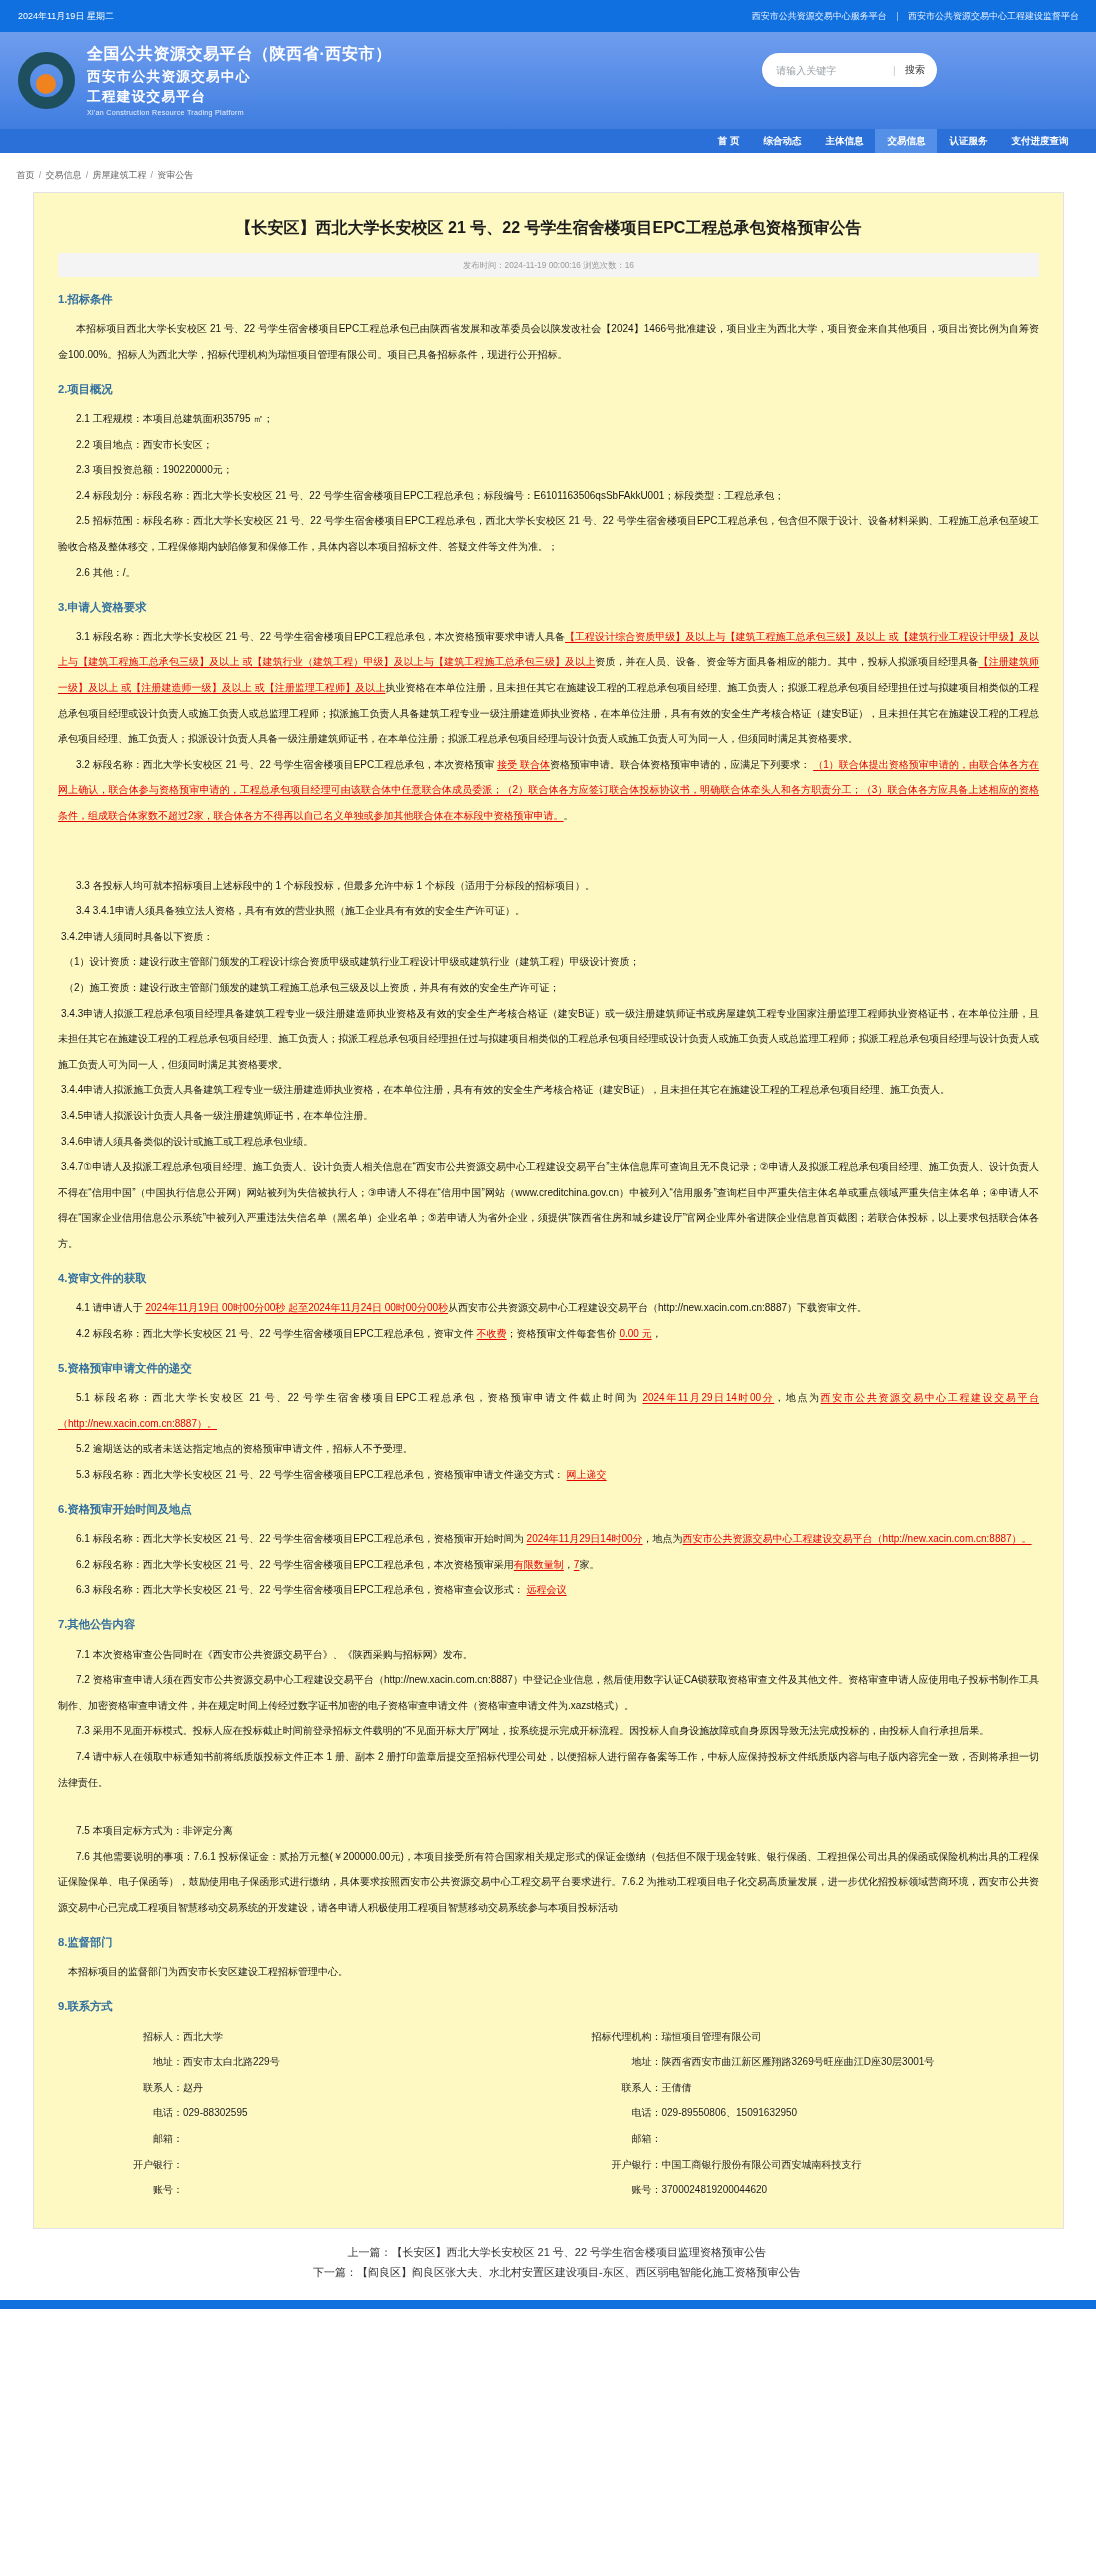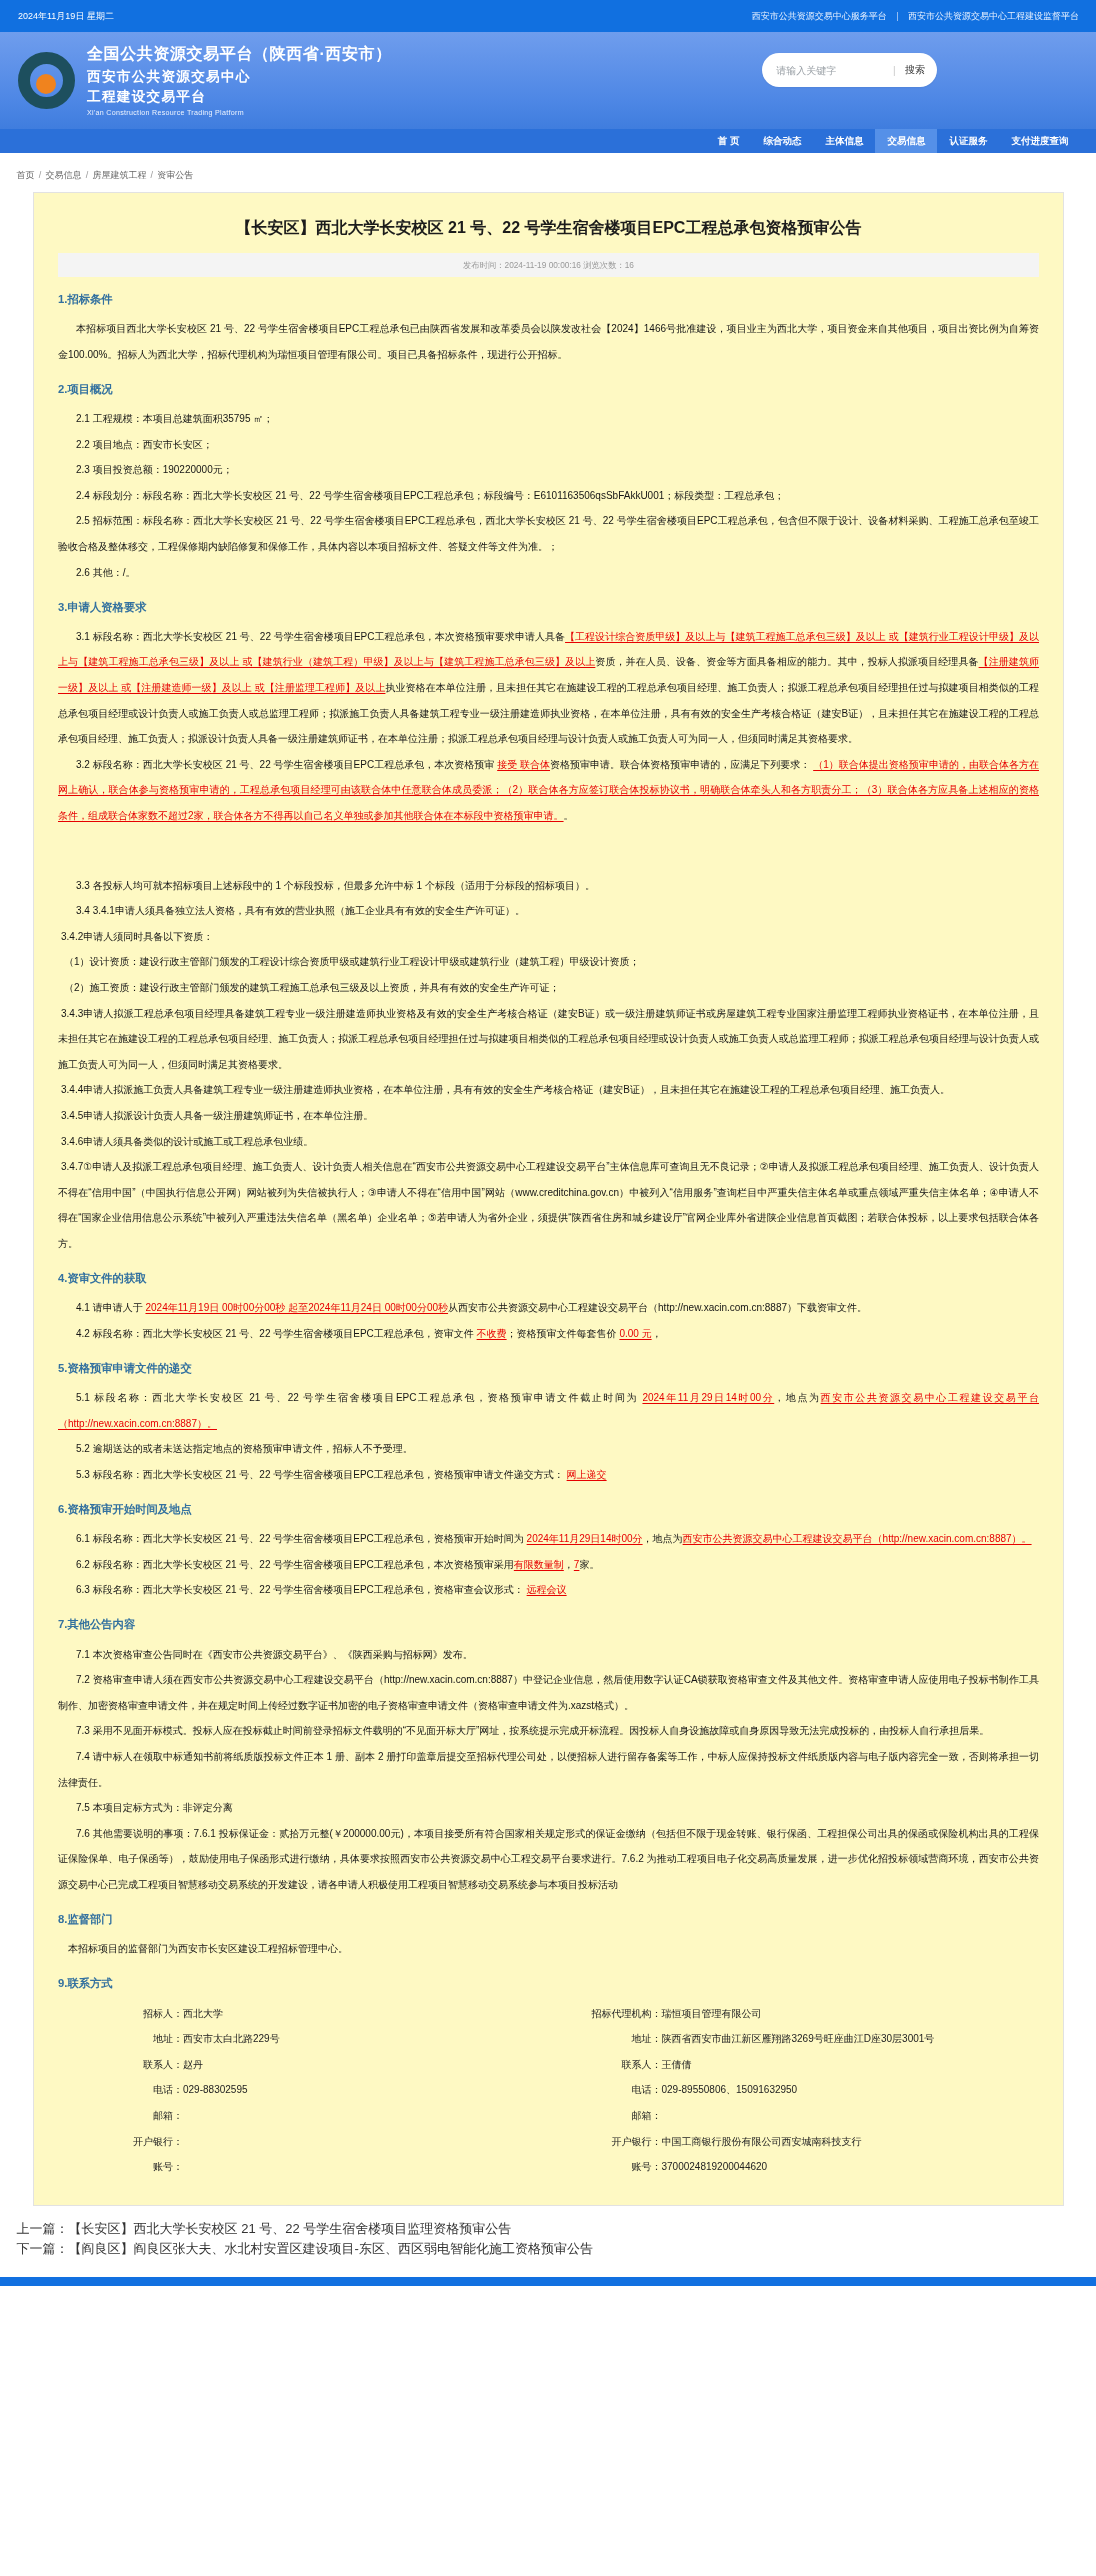--- a/index.html
+++ b/index.html
@@ -96,21 +96,21 @@
   
   .contact { display: flex; margin-top: 2.4px; font-size: 10px; line-height: 25.6px; }
   .contact-col { flex: 1; min-width: 0; }
   .contact-col.left { padding-left: 36px; }
   .contact-col.right { padding-left: 12px; }
   .crow { display: flex; }
   .crow .lbl { flex: none; width: 89px; text-align: right; }
   .crow .val { flex: 1; min-width: 0; }
 
   
-  .prevnext { margin: 13px 0 0 16.6px; font-size: 13px; color: #333; line-height: 20px; }
+  .prevnext { margin: 13px 0 0 16.6px; font-size: 11px; color: #333; line-height: 20px; text-align: center; }
   .pn-title { cursor: pointer; }
 
   
   .footer-strip { height: 9.5px; background: #1170e0; margin-top: 18px; }
 </style>
 </head>
 <body>
 
 <div class="topbar">
   <span>2024年11月19日 星期二</span>
@@ -186,21 +186,21 @@
       <div class="para" style="text-indent: 1.8em;"><span>5.3 标段名称：西北大学长安校区 21 号、22 号学生宿舍楼项目EPC工程总承包，资格预审申请文件递交方式： </span><span class="red">网上递交</span></div>
       <div class="sec-h">6.资格预审开始时间及地点</div>
       <div class="para" style="text-indent: 1.8em;"><span>6.1 标段名称：西北大学长安校区 21 号、22 号学生宿舍楼项目EPC工程总承包，资格预审开始时间为 </span><span class="red">2024年11月29日14时00分</span><span>，地点为</span><span class="red">西安市公共资源交易中心工程建设交易平台（http://new.xacin.com.cn:8887）。</span></div>
       <div class="para" style="text-indent: 1.8em;"><span>6.2 标段名称：西北大学长安校区 21 号、22 号学生宿舍楼项目EPC工程总承包，本次资格预审采用</span><span class="red">有限数量制</span><span>，</span><span class="red">7</span><span>家。</span></div>
       <div class="para" style="text-indent: 1.8em;"><span>6.3 标段名称：西北大学长安校区 21 号、22 号学生宿舍楼项目EPC工程总承包，资格审查会议形式： </span><span class="red">远程会议</span></div>
       <div class="sec-h">7.其他公告内容</div>
       <div class="para" style="text-indent: 1.8em;"><span>7.1 本次资格审查公告同时在《西安市公共资源交易平台》、《陕西采购与招标网》发布。</span></div>
       <div class="para" style="text-indent: 1.8em;"><span>7.2 资格审查申请人须在西安市公共资源交易中心工程建设交易平台（http://new.xacin.com.cn:8887）中登记企业信息，然后使用数字认证CA锁获取资格审查文件及其他文件。资格审查申请人应使用电子投标书制作工具制作、加密资格审查申请文件，并在规定时间上传经过数字证书加密的电子资格审查申请文件（资格审查申请文件为.xazst格式）。</span></div>
       <div class="para" style="text-indent: 1.8em;"><span>7.3 采用不见面开标模式。投标人应在投标截止时间前登录招标文件载明的“不见面开标大厅”网址，按系统提示完成开标流程。因投标人自身设施故障或自身原因导致无法完成投标的，由投标人自行承担后果。</span></div>
       <div class="para" style="text-indent: 1.8em;"><span>7.4 请中标人在领取中标通知书前将纸质版投标文件正本 1 册、副本 2 册打印盖章后提交至招标代理公司处，以便招标人进行留存备案等工作，中标人应保持投标文件纸质版内容与电子版内容完全一致，否则将承担一切法律责任。</span></div>
-      <div class="para" style="text-indent: 1.8em;"><span>7.5 本项目定标方式为：非评定分离</span></div>
+      <div class="para" style="text-indent: 1.8em; margin-top: 23px;"><span>7.5 本项目定标方式为：非评定分离</span></div>
       <div class="para" style="text-indent: 1.8em;"><span>7.6 其他需要说明的事项：7.6.1 投标保证金：贰拾万元整(￥200000.00元)，本项目接受所有符合国家相关规定形式的保证金缴纳（包括但不限于现金转账、银行保函、工程担保公司出具的保函或保险机构出具的工程保证保险保单、电子保函等），鼓励使用电子保函形式进行缴纳，具体要求按照西安市公共资源交易中心工程交易平台要求进行。7.6.2 为推动工程项目电子化交易高质量发展，进一步优化招投标领域营商环境，西安市公共资源交易中心已完成工程项目智慧移动交易系统的开发建设，请各申请人积极使用工程项目智慧移动交易系统参与本项目投标活动</span></div>
       <div class="sec-h">8.监督部门</div>
       <div class="para" style="text-indent: 1em;"><span>本招标项目的监督部门为西安市长安区建设工程招标管理中心。</span></div>
       <div class="sec-h">9.联系方式</div>
     </div>
 
   <div class="contact">
     <div class="contact-col left">
         <div class="crow">
           <span class="lbl">招标人：</span>

